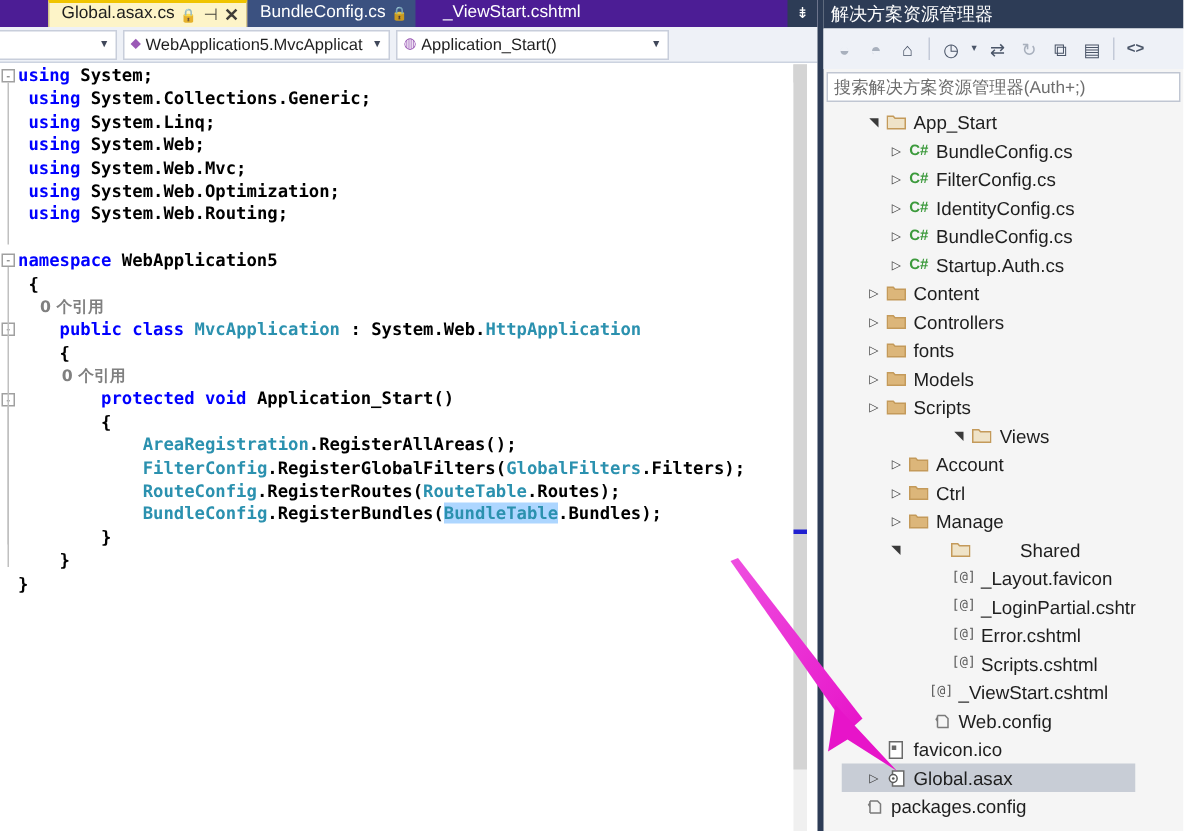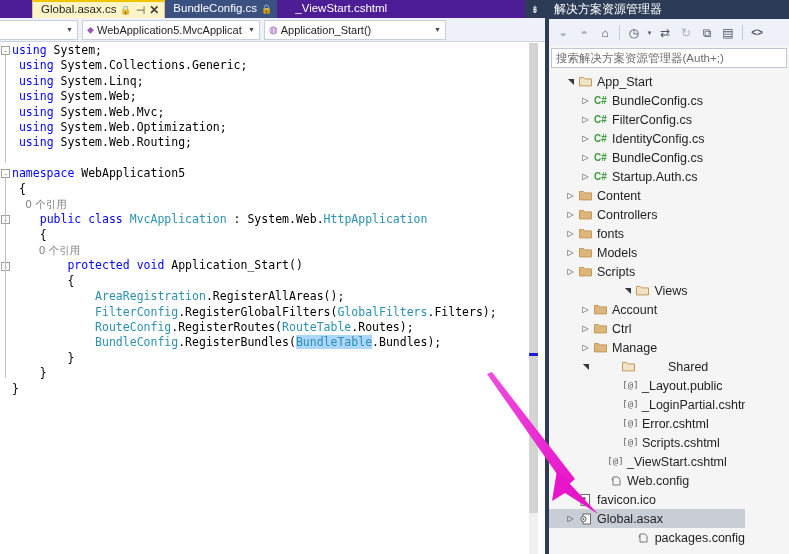--- a/index.html
+++ b/index.html
@@ -125,21 +125,21 @@
   }
   #code-text {
     position: absolute; left: 12px; top: 0;
     width: 517px;
     font-family: "DejaVu Sans Mono", monospace;
     font-size: 11.5px;
     line-height: 15.4px;
     white-space: pre;
     color: #000000;
   }
-  .ln { height: 15.4px; }
+  .ln { height: 15.4px; font-weight: bold; }
   .kw   { color: #0000ff; }
   .typ  { color: #2b91af; }
   .ref  { color: #808080; font-family: "DejaVu Sans", sans-serif; font-size: 10.5px; }
   .sel  { background: #add6ff; }
 
   
   #v-scroll {
     position: absolute; right: 7px; top: 43px;
     width: 9px; height: 511px;
     background: #f0f0f0;
@@ -208,21 +208,21 @@
     position: absolute; left: 2px; top: 48px;
     width: 236px; height: 20px;
     background: #ffffff;
     border: 1px solid #c0c6d2;
     display: flex; align-items: center;
     padding-left: 4px;
     font-size: 11.5px;
     color: #6d6d6d;
   }
   #se-tree {
-    position: absolute; left: 0; top: 72px;
+    position: absolute; left: 12px; top: 72px;
     width: 196px; height: 482px;
     background: #f5f5f5;
     overflow: hidden;
     font-size: 12.5px;
     color: #1e1e1e;
   }
   .tree-row {
     height: 19px;
     display: flex; align-items: center;
     white-space: nowrap;
@@ -469,21 +469,21 @@
           <span class="ticon i-folder-open">
             <svg width="13" height="11" viewBox="0 0 13 11">
               <path d="M0.5 1.5h4l1.2 1.4h6.8v7H0.5z" fill="#efe3c8" stroke="#c49a5a" stroke-width="1"></path>
             </svg>
           </span>
           <span class="tlabel">Shared</span>
         </div>
         <div class="tree-row" style="padding-left: 60px;">
           <span class="tw empty">·</span>
           <span class="ticon i-razor" style="font-family: &quot;DejaVu Sans Mono&quot;, monospace;">[@]</span>
-          <span class="tlabel">_Layout.public</span>
+          <span class="tlabel">_Layout.favicon</span>
         </div>
         <div class="tree-row" style="padding-left: 60px;">
           <span class="tw empty">·</span>
           <span class="ticon i-razor" style="font-family: &quot;DejaVu Sans Mono&quot;, monospace;">[@]</span>
           <span class="tlabel">_LoginPartial.cshtml</span>
         </div>
         <div class="tree-row" style="padding-left: 60px;">
           <span class="tw empty">·</span>
           <span class="ticon i-razor" style="font-family: &quot;DejaVu Sans Mono&quot;, monospace;">[@]</span>
           <span class="tlabel">Error.cshtml</span>
@@ -522,21 +522,21 @@
           <span class="tw">▷</span>
           <span class="ticon i-asax">
             <svg width="12" height="12" viewBox="0 0 12 12">
               <rect x="3" y="1" width="7.5" height="10" fill="#fff" stroke="#6a6a6a"></rect>
               <circle cx="3.5" cy="6" r="2.6" fill="#fff" stroke="#5a5a5a"></circle>
               <circle cx="3.5" cy="6" r="0.9" fill="#5a5a5a"></circle>
             </svg>
           </span>
           <span class="tlabel">Global.asax</span>
         </div>
-        <div class="tree-row" style=" justify-content: flex-end;">
+        <div class="tree-row" style="">
           <span class="tw empty">·</span>
           <span class="ticon i-config">
             <svg width="12" height="12" viewBox="0 0 12 12">
               <path d="M3 2v8M3 2h5l2 2v6H3" fill="none" stroke="#7a7a7a" stroke-width="1"></path>
               <path d="M1.5 4.5l1.5-2v4z" fill="#7a7a7a"></path>
             </svg>
           </span>
           <span class="tlabel">packages.config</span>
         </div>
       </div>

